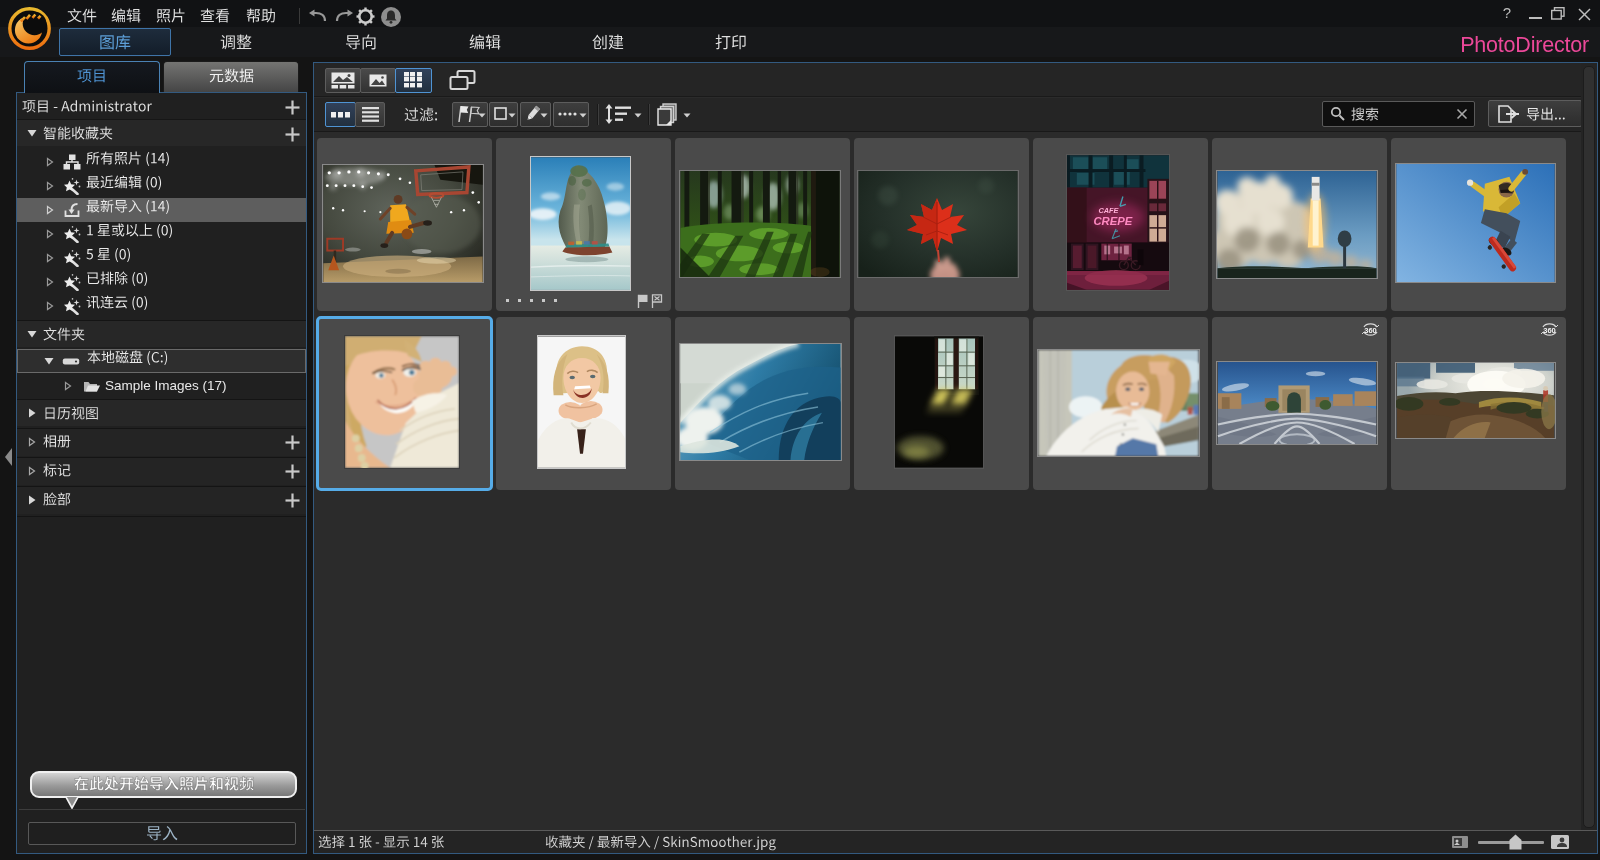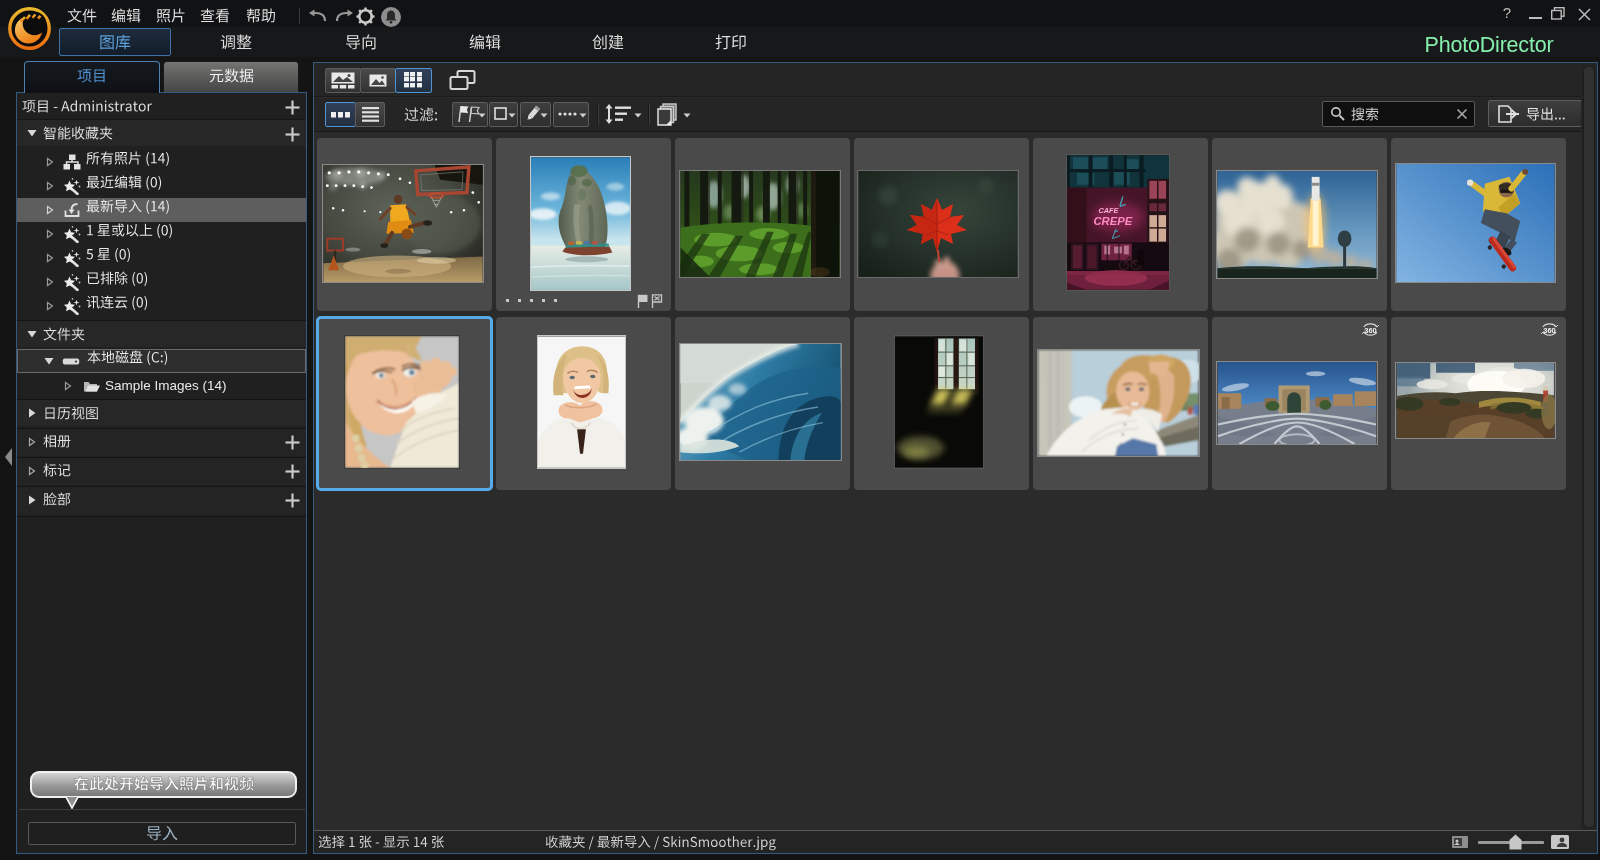--- a/index.html
+++ b/index.html
@@ -101,22 +101,22 @@
     </svg>
     <svg style="position:absolute;left:469.0px;top:33.5px;overflow:visible" width="32.0" height="17.0">
       <path d="M0.6 13.2 0.9 14.3C2.2 13.8 3.9 13.1 5.5 12.4L5.3 11.5C3.6 12.1 1.8 12.8 0.6 13.2ZM1 7.3C1.2 7.2 1.6 7.1 3.3 6.9C2.7 7.9 2.1 8.7 1.9 9C1.4 9.6 1.1 10 0.7 10.1C0.8 10.4 1 10.9 1.1 11.2C1.4 11 1.9 10.8 5.4 10C5.4 9.7 5.3 9.3 5.3 9L2.7 9.6C3.8 8.1 4.9 6.3 5.8 4.5L4.8 4C4.6 4.6 4.2 5.2 3.9 5.8L2.1 6C3 4.6 3.9 2.8 4.6 1L3.4 0.6C2.9 2.6 1.8 4.7 1.5 5.2C1.1 5.8 0.9 6.1 0.6 6.2C0.7 6.5 0.9 7.1 1 7.3ZM10 8.5V10.8H8.7V8.5ZM10.8 8.5H11.9V10.8H10.8ZM7.7 7.5V15.2H8.7V11.8H10V14.8H10.8V11.8H11.9V14.8H12.8V11.8H13.9V14.2C13.9 14.3 13.9 14.3 13.8 14.4C13.7 14.4 13.4 14.4 13 14.3C13.2 14.6 13.3 15 13.3 15.2C13.9 15.2 14.2 15.2 14.5 15.1C14.8 14.9 14.9 14.6 14.9 14.2V7.5L13.9 7.5ZM12.8 8.5H13.9V10.8H12.8ZM9.7 0.9C9.9 1.3 10.2 1.9 10.4 2.4H6.6V5.8C6.6 8.3 6.5 11.9 5 14.4C5.3 14.5 5.8 14.9 6 15.1C7.4 12.5 7.7 8.7 7.7 6.1H14.7V2.4H11.7C11.5 1.8 11.2 1.1 10.8 0.5ZM7.7 3.4H13.6V5.1H7.7Z M24.8 2.1H29.1V3.7H24.8ZM23.7 1.2V4.6H30.3V1.2ZM17.3 8.8C17.4 8.6 17.9 8.5 18.4 8.5H19.9V10.8L16.6 11.4L16.9 12.6L19.9 12V15.3H21V11.7L22.8 11.4L22.8 10.3L21 10.7V8.5H22.5V7.5H21V5H19.9V7.5H18.4C18.8 6.4 19.3 5 19.6 3.7H22.6V2.5H20C20.1 2 20.2 1.4 20.3 0.9L19.1 0.6C19.1 1.3 18.9 1.9 18.8 2.5H16.8V3.7H18.5C18.2 5 17.8 6 17.7 6.4C17.4 7.1 17.2 7.6 16.9 7.7C17.1 8 17.2 8.5 17.3 8.8ZM29 6.5V7.9H25V6.5ZM22.4 12.9 22.6 14 29 13.4V15.4H30.2V13.3L31.3 13.2L31.4 12.2L30.2 12.3V6.5H31.2V5.5H22.8V6.5H23.9V12.8ZM29 8.8V10.2H25V8.8ZM29 11.1V12.4L25 12.7V11.1Z" fill="#e0e0e0"></path>
     </svg>
     <svg style="position:absolute;left:592.0px;top:33.5px;overflow:visible" width="32.0" height="17.0">
       <path d="M13.4 0.9V13.8C13.4 14.1 13.3 14.2 13 14.2C12.7 14.2 11.7 14.2 10.5 14.2C10.7 14.5 10.9 15 11 15.3C12.5 15.3 13.3 15.3 13.9 15.1C14.4 14.9 14.6 14.6 14.6 13.8V0.9ZM10.3 2.5V11.4H11.4V2.5ZM2.3 6.5V13.4C2.3 14.8 2.8 15.1 4.3 15.1C4.6 15.1 6.9 15.1 7.3 15.1C8.7 15.1 9.1 14.5 9.2 12.3C8.9 12.2 8.4 12 8.1 11.8C8.1 13.7 8 14.1 7.2 14.1C6.7 14.1 4.8 14.1 4.4 14.1C3.6 14.1 3.5 14 3.5 13.4V7.6H6.9C6.8 9.5 6.6 10.3 6.4 10.5C6.3 10.7 6.2 10.7 6 10.7C5.8 10.7 5.2 10.7 4.6 10.6C4.8 10.9 4.9 11.3 4.9 11.6C5.6 11.7 6.2 11.7 6.5 11.6C6.9 11.6 7.2 11.5 7.4 11.2C7.8 10.8 8 9.7 8.1 7C8.1 6.8 8.1 6.5 8.1 6.5ZM5 0.7C4.2 2.7 2.5 4.9 0.4 6.4C0.7 6.6 1.1 7 1.3 7.2C2.9 6 4.3 4.4 5.3 2.7C6.5 4 7.9 5.7 8.6 6.8L9.5 6C8.8 4.8 7.1 3.1 5.8 1.7L6.1 1Z M22.3 2V3H25.3V4.2H21.3V5.1H25.3V6.4H22.2V7.3H25.3V8.6H22.1V9.5H25.3V10.7H21.4V11.7H25.3V13.3H26.4V11.7H31V10.7H26.4V9.5H30.4V8.6H26.4V7.3H30V5.1H31.1V4.2H30V2H26.4V0.6H25.3V2ZM26.4 5.1H28.9V6.4H26.4ZM26.4 4.2V3H28.9V4.2ZM17.6 7.8C17.6 7.6 17.9 7.4 18.2 7.3H20.1C19.9 8.7 19.6 9.9 19.2 11C18.8 10.4 18.4 9.6 18.1 8.6L17.2 8.9C17.6 10.2 18.1 11.2 18.7 12.1C18.1 13.1 17.4 14 16.6 14.6C16.8 14.7 17.3 15.1 17.5 15.4C18.2 14.8 18.9 14 19.5 13C21.2 14.6 23.5 15 26.4 15H30.9C31 14.6 31.2 14.1 31.4 13.9C30.6 13.9 27.1 13.9 26.5 13.9C23.8 13.9 21.6 13.5 20 12C20.6 10.5 21.1 8.6 21.3 6.4L20.7 6.2L20.4 6.2H19.1C19.9 5 20.7 3.5 21.4 2L20.6 1.5L20.3 1.6H17V2.7H19.8C19.2 4.1 18.4 5.4 18.1 5.8C17.7 6.4 17.3 6.8 17.1 6.8C17.2 7.1 17.5 7.6 17.6 7.8Z" fill="#e0e0e0"></path>
     </svg>
     <svg style="position:absolute;left:715.0px;top:33.5px;overflow:visible" width="32.0" height="17.0">
       <path d="M3.2 0.6V3.9H0.8V5H3.2V8.4C2.2 8.7 1.3 8.9 0.6 9.1L1 10.3L3.2 9.7V13.8C3.2 14 3.1 14.1 2.9 14.1C2.7 14.1 2 14.1 1.2 14.1C1.4 14.4 1.5 14.9 1.6 15.2C2.7 15.2 3.4 15.2 3.8 15C4.2 14.8 4.4 14.4 4.4 13.8V9.3L6.8 8.6L6.6 7.5L4.4 8.1V5H6.6V3.9H4.4V0.6ZM6.7 2V3.2H11.2V13.6C11.2 13.9 11.1 14 10.8 14C10.5 14 9.3 14 8.1 14C8.3 14.3 8.5 14.9 8.6 15.3C10.1 15.3 11.2 15.2 11.7 15C12.3 14.8 12.5 14.4 12.5 13.6V3.2H15.4V2Z M17.5 13.5C17.9 13.2 18.5 13 23.3 11.8C23.3 11.5 23.2 11 23.2 10.7L18.9 11.7V7.5H23.3V6.3H18.9V3.3C20.4 2.9 22 2.4 23.3 1.9L22.3 1C21.2 1.5 19.3 2.1 17.6 2.5V11.2C17.6 11.8 17.2 12.1 17 12.2C17.2 12.5 17.4 13.2 17.5 13.5ZM24.5 1.8V15.3H25.7V3H29.4V11.3C29.4 11.5 29.3 11.6 29.1 11.6C28.8 11.6 28 11.6 27 11.6C27.2 12 27.4 12.5 27.4 12.9C28.6 12.9 29.5 12.9 30 12.6C30.5 12.4 30.6 12 30.6 11.3V1.8Z" fill="#e0e0e0"></path>
     </svg>
-    <div class="abs" style="left:1389px;top:33px;width:200px;height:24px;color:#86efac;font-size:21.5px;
-text-align:center;letter-spacing:-0.2px">PhotoDirector</div>
+    <div class="abs" style="left:1389px;top:33px;width:200px;height:24px;color:#ec4899;font-size:21.5px;
+text-align:right;letter-spacing:-0.2px">PhotoDirector</div>
     <svg class="abs" style="left:3px;top:447px" width="10" height="20" viewBox="0 0 10 20">
       <path d="M9 1 L2 10 L9 19 Z" fill="#8a8a8a"></path>
     </svg>
     <div class="abs" style="left:16px;top:92px;width:291px;height:762px;background:#202020;border:1px solid #335a80"></div>
     <div class="abs" style="left:24px;top:61px;width:136px;height:32px;border:1px solid #4a82b4;border-bottom:none;
 border-radius:4px 4px 0 0;background:linear-gradient(#15191f,#0e1014)"></div>
     <svg style="position:absolute;left:77.0px;top:68.0px;overflow:visible" width="30.0" height="15.9">
       <path d="M9.3 5.7V8.9C9.3 10.4 8.9 12.4 4.8 13.5C5 13.7 5.4 14.1 5.5 14.4C9.7 13 10.4 10.8 10.4 8.9V5.7ZM10.3 11.8C11.5 12.6 13 13.7 13.7 14.4L14.4 13.6C13.7 12.9 12.2 11.8 11 11.1ZM0.4 10.4 0.7 11.6C2.1 11.1 3.9 10.5 5.7 9.9L5.5 8.9L3.7 9.5V3.4H5.4V2.4H0.7V3.4H2.6V9.8ZM6.3 3.8V10.9H7.3V4.9H12.2V10.9H13.4V3.8H9.8C10 3.4 10.3 2.8 10.5 2.3H14.4V1.3H5.7V2.3H9.2C9 2.8 8.9 3.4 8.7 3.8Z M18.5 6.1H26.4V8.6H18.5ZM18.5 5.1V2.6H26.4V5.1ZM18.5 9.7H26.4V12.2H18.5ZM17.4 1.5V14.3H18.5V13.3H26.4V14.3H27.6V1.5Z" fill="#4f94d4"></path>
     </svg>
     <div class="abs" style="left:163px;top:61px;width:136px;height:31px;border:1px solid #1a1a1a;border-bottom:none;
@@ -255,21 +255,21 @@
     <svg style="position:absolute;left:87.0px;top:349.5px;overflow:visible" width="81.4" height="14.8">
       <path d="M6.4 0.6V3.5H0.9V4.6H5.1C4.1 7 2.4 9.2 0.5 10.4C0.8 10.6 1.1 10.9 1.3 11.2C3.3 9.8 5.1 7.3 6.2 4.6H6.4V9.8H3.2V10.8H6.4V13.4H7.5V10.8H10.8V9.8H7.5V4.6H7.7C8.8 7.3 10.6 9.8 12.7 11.2C12.9 10.9 13.2 10.5 13.5 10.3C11.6 9.2 9.8 6.9 8.8 4.6H13.1V3.5H7.5V0.6Z M20 1.9V5.7L18.5 6.3L18.9 7.3L20 6.8V11.2C20 12.7 20.5 13.1 22.1 13.1C22.4 13.1 25.1 13.1 25.5 13.1C27 13.1 27.3 12.5 27.5 10.6C27.2 10.5 26.8 10.4 26.6 10.2C26.5 11.8 26.3 12.2 25.5 12.2C24.9 12.2 22.6 12.2 22.1 12.2C21.2 12.2 21 12 21 11.2V6.4L22.9 5.6V10.3H23.9V5.1L25.8 4.3C25.8 6.6 25.8 8.1 25.7 8.4C25.7 8.8 25.6 8.8 25.3 8.8C25.2 8.8 24.7 8.8 24.4 8.8C24.5 9 24.6 9.4 24.6 9.7C25 9.7 25.6 9.7 26 9.6C26.4 9.5 26.6 9.3 26.7 8.7C26.8 8.1 26.9 6 26.9 3.4L26.9 3.2L26.2 2.9L26 3.1L25.8 3.3L23.9 4.1V0.6H22.9V4.5L21 5.3V1.9ZM14.5 10.2 14.9 11.2C16.1 10.7 17.7 10 19.2 9.3L19 8.3L17.4 9V4.9H19V3.9H17.4V0.7H16.4V3.9H14.6V4.9H16.4V9.4C15.7 9.7 15 10 14.5 10.2Z M28.6 1.3V2.2H30.1C29.8 4.6 29.3 6.9 28.4 8.3C28.5 8.6 28.8 9.1 28.9 9.3C29.1 8.9 29.3 8.5 29.5 8.1V12.8H30.4V11.7H32.6V5.5H30.4C30.7 4.5 30.9 3.4 31 2.2H32.8V1.3ZM30.4 6.4H31.7V10.8H30.4ZM39 0.5C38.8 1.3 38.3 2.4 37.9 3.1H35.5L36.3 2.7C36.1 2.1 35.6 1.3 35.1 0.6L34.3 1C34.7 1.6 35.2 2.5 35.4 3.1H33V4H41.4V3.1H38.9C39.3 2.4 39.7 1.6 40 0.9ZM32.9 12.8C33.2 12.7 33.6 12.6 36.1 12.2C36.1 12.6 36.2 12.9 36.2 13.2L37 13C36.9 12.1 36.5 10.8 36.2 9.7L35.4 9.9C35.6 10.3 35.8 10.9 35.9 11.4L34 11.7C35.1 10.1 36.2 8.1 37.1 6.2L36.2 5.8C36 6.4 35.7 6.9 35.5 7.5L34 7.6C34.6 6.7 35.1 5.6 35.5 4.6L34.6 4.2C34.3 5.4 33.6 6.8 33.4 7.1C33.2 7.5 33 7.7 32.8 7.8C32.9 8 33.1 8.5 33.1 8.7C33.3 8.6 33.6 8.5 35.1 8.3C34.5 9.5 33.9 10.5 33.6 10.9C33.2 11.5 32.9 11.9 32.6 11.9C32.7 12.2 32.9 12.6 32.9 12.8ZM37.3 12.8C37.5 12.7 37.9 12.6 40.6 12.2C40.7 12.5 40.7 12.9 40.8 13.2L41.6 13C41.4 12.1 41 10.7 40.5 9.6L39.8 9.8C40 10.3 40.2 10.8 40.3 11.4L38.3 11.7C39.3 10.1 40.3 8.1 41.1 6.1L40.2 5.7C40 6.3 39.8 6.9 39.5 7.4L38.1 7.6C38.6 6.7 39 5.6 39.4 4.5L38.5 4.1C38.2 5.4 37.6 6.7 37.4 7.1C37.2 7.4 37.1 7.7 36.9 7.7C37 8 37.1 8.4 37.2 8.6C37.4 8.5 37.7 8.5 39.1 8.3C38.6 9.5 38.1 10.4 37.8 10.8C37.5 11.4 37.2 11.8 36.9 11.9C37 12.2 37.2 12.6 37.2 12.8L37.3 12.8Z M47.5 6.4C48.2 6.8 49.2 7.4 49.7 7.8L50.2 7.2C49.8 6.7 48.8 6.1 48 5.8ZM48.5 0.4C48.4 0.8 48.2 1.2 48 1.6H45V4.1L45 4.6H42.7V5.5H44.8C44.6 6.4 44.1 7.3 43 8C43.3 8.1 43.7 8.5 43.8 8.7C45.1 7.9 45.7 6.7 45.9 5.5H52.4V7.2C52.4 7.3 52.3 7.4 52.1 7.4C51.9 7.4 51.3 7.4 50.6 7.4C50.8 7.6 50.9 8 51 8.3C51.9 8.3 52.5 8.3 52.9 8.1C53.3 8 53.4 7.7 53.4 7.2V5.5H55.4V4.6H53.4V1.6H49.2L49.6 0.6ZM47.6 3.3C48.3 3.6 49.2 4.2 49.6 4.6H46L46 4.1V2.5H52.4V4.6H49.7L50.2 4C49.7 3.5 48.8 3 48.1 2.7ZM44.2 8.7V12.1H42.6V13H55.4V12.1H53.8V8.7ZM45.2 12.1V9.5H47.1V12.1ZM48 12.1V9.5H49.9V12.1ZM50.9 12.1V9.5H52.8V12.1Z M62.5 15.1 63.3 14.7C62.1 12.7 61.5 10.3 61.5 8C61.5 5.6 62.1 3.2 63.3 1.2L62.5 0.9C61.2 3 60.4 5.2 60.4 8C60.4 10.7 61.2 13 62.5 15.1Z M69.1 12.5C70.5 12.5 71.5 12 72.3 11L71.6 10.2C70.9 10.9 70.2 11.4 69.2 11.4C67.2 11.4 66 9.7 66 7.2C66 4.6 67.3 3 69.2 3C70.1 3 70.8 3.4 71.3 4L72 3.1C71.5 2.5 70.5 1.9 69.2 1.9C66.6 1.9 64.7 3.9 64.7 7.2C64.7 10.5 66.6 12.5 69.1 12.5Z M74.7 6.9C75.2 6.9 75.7 6.5 75.7 5.9C75.7 5.3 75.2 4.9 74.7 4.9C74.2 4.9 73.8 5.3 73.8 5.9C73.8 6.5 74.2 6.9 74.7 6.9ZM74.7 12.5C75.2 12.5 75.7 12.1 75.7 11.5C75.7 10.9 75.2 10.6 74.7 10.6C74.2 10.6 73.8 10.9 73.8 11.5C73.8 12.1 74.2 12.5 74.7 12.5Z M78.1 15.1C79.4 13 80.1 10.7 80.1 8C80.1 5.2 79.4 3 78.1 0.9L77.3 1.2C78.5 3.2 79.1 5.6 79.1 8C79.1 10.3 78.5 12.7 77.3 14.7Z" fill="#e9e9e9"></path>
     </svg>
     <svg class="abs" style="left:64px;top:381px" width="8" height="10" viewBox="0 0 8 10">
       <path d="M1.5 1.5 L6.5 5 L1.5 8.5 Z" fill="none" stroke="#9a9a9a" stroke-width="1.2"></path>
     </svg>
     <svg class="abs" style="left:83px;top:379px" width="18" height="14" viewBox="0 0 18 14">
       <path d="M1 3 L1 12.5 L14 12.5 L14 5 L7 5 L5.5 3 Z" fill="#b5b5b5"></path>
       <path d="M2.5 12.5 L5 6.5 L17 6.5 L14 12.5 Z" fill="#e2e2e2"></path>
     </svg>
-    <div class="abs" style="left:105px;top:378px;width:160px;height:16px;color:#e9e9e9;font-size:13.5px">Sample Images (14)</div>
+    <div class="abs" style="left:105px;top:378px;width:160px;height:16px;color:#e9e9e9;font-size:13.5px">Sample Images (17)</div>
     <div class="abs" style="left:17px;top:399px;width:289px;height:1px;background:#141414"></div>
     <div class="abs" style="left:17px;top:400px;width:289px;height:26px;background:#272727"></div>
     <svg class="abs" style="left:28px;top:408px" width="8" height="10" viewBox="0 0 8 10">
       <path d="M1 0.5 L7.5 5 L1 9.5 Z" fill="#d8d8d8"></path>
     </svg>
     <svg style="position:absolute;left:43.0px;top:406.0px;overflow:visible" width="56.0" height="14.8">
       <path d="M3.5 7.4H10.5V11.3H3.5ZM3.5 6.4V2.6H10.5V6.4ZM2.5 1.5V13.3H3.5V12.4H10.5V13.2H11.6V1.5Z M15.6 1.2V5.7C15.6 7.8 15.5 10.7 14.5 12.8C14.7 12.9 15.2 13.2 15.4 13.4C16.5 11.2 16.7 8 16.7 5.7V2.2H27.3V1.2ZM20.9 3C20.9 3.8 20.9 4.6 20.8 5.3H17.6V6.3H20.7C20.5 9 19.7 11.3 17 12.6C17.2 12.8 17.5 13.1 17.7 13.4C20.6 11.9 21.5 9.4 21.8 6.3H25.5C25.3 10.1 25 11.7 24.6 12C24.5 12.2 24.3 12.2 24 12.2C23.7 12.2 22.8 12.2 22 12.1C22.1 12.4 22.3 12.9 22.3 13.2C23.2 13.2 24 13.2 24.4 13.2C24.9 13.2 25.2 13.1 25.5 12.7C26.1 12.1 26.3 10.4 26.5 5.8C26.5 5.7 26.5 5.3 26.5 5.3H21.9C22 4.6 22 3.8 22 3Z M34.3 1.2V8.7H35.3V2.2H39.6V8.7H40.7V1.2ZM30.2 1.1C30.7 1.6 31.2 2.4 31.5 2.9L32.3 2.3C32.1 1.8 31.5 1.1 31 0.6ZM36.9 3.2V6C36.9 8.2 36.5 10.8 33 12.7C33.2 12.8 33.5 13.2 33.6 13.5C35.7 12.3 36.8 10.8 37.4 9.3V12C37.4 13 37.8 13.2 38.7 13.2H40C41.2 13.2 41.4 12.7 41.5 10.5C41.2 10.4 40.9 10.2 40.6 10C40.6 12.1 40.5 12.4 40 12.4H38.9C38.5 12.4 38.4 12.3 38.4 11.9V8.5H37.7C37.9 7.6 37.9 6.8 37.9 6V3.2ZM28.9 3V3.9H32.3C31.5 5.7 30 7.5 28.5 8.4C28.7 8.6 29 9.2 29 9.5C29.6 9.1 30.1 8.6 30.7 8V13.4H31.7V7.4C32.1 8 32.7 8.8 33 9.3L33.7 8.4C33.4 8.1 32.5 7 31.9 6.4C32.6 5.5 33.2 4.4 33.6 3.3L33 2.9L32.8 3Z M47.2 8.4C48.4 8.7 49.8 9.1 50.6 9.5L51 8.8C50.2 8.5 48.8 8 47.7 7.8ZM45.9 10.2C47.8 10.4 50.2 11 51.5 11.5L52 10.7C50.7 10.2 48.2 9.7 46.3 9.5ZM43.2 1.2V13.4H44.2V12.9H53.8V13.4H54.8V1.2ZM44.2 11.9V2.1H53.8V11.9ZM47.8 2.4C47.1 3.6 45.9 4.6 44.7 5.4C44.9 5.5 45.3 5.8 45.4 6C45.9 5.7 46.3 5.4 46.7 5C47.1 5.4 47.7 5.9 48.2 6.2C47 6.8 45.7 7.2 44.4 7.5C44.6 7.7 44.8 8.1 44.9 8.3C46.3 8 47.8 7.5 49.1 6.8C50.3 7.4 51.6 7.9 52.9 8.2C53.1 7.9 53.3 7.6 53.5 7.4C52.3 7.2 51.1 6.8 50 6.3C51 5.6 51.9 4.8 52.5 3.8L51.9 3.5L51.7 3.5H48.1C48.3 3.3 48.5 3 48.7 2.7ZM47.3 4.4 47.4 4.3H51C50.5 4.9 49.8 5.4 49.1 5.8C48.4 5.4 47.8 4.9 47.3 4.4Z" fill="#e0e0e0"></path>
     </svg>
     <div class="abs" style="left:17px;top:428px;width:289px;height:1px;background:#141414"></div>
     <div class="abs" style="left:17px;top:429px;width:289px;height:27px;background:#242424"></div>

